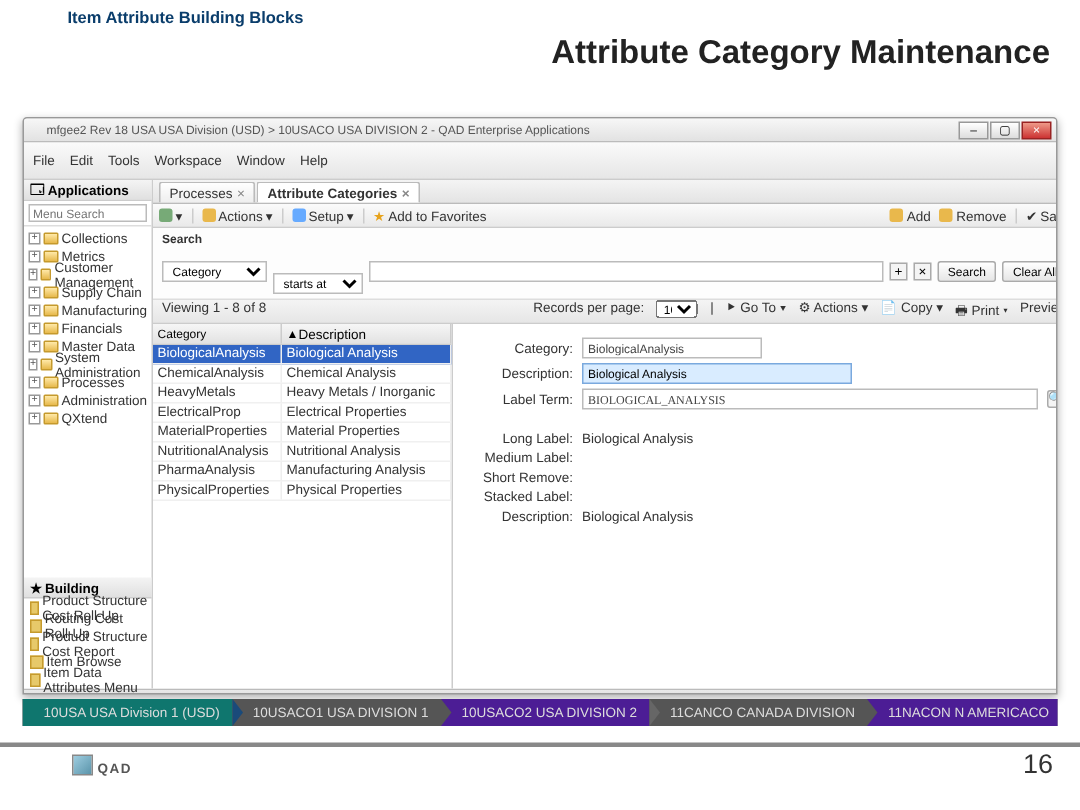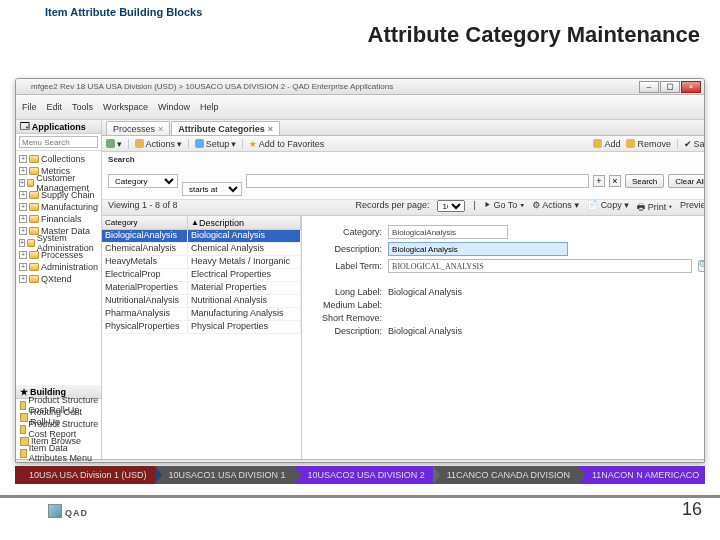--- a/index.html
+++ b/index.html
@@ -61,23 +61,23 @@
   .detail { flex:1; padding:6px 8px; font-size:8px; color:#333;}
   .drow { display:flex; align-items:center; margin:3px 0; gap:6px;}
   .drow .dlbl { width:72px; text-align:right; color:#333;}
   .drow input { height:14px; border:1px solid #bbb; padding:0 3px; font-size:8px;}
   .dcat{width:120px; color:#444;}
   .ddesc{width:180px; background:#d9ecff; border:1px solid #7aa9de !important;}
   .dterm{width:304px; color:#444;font-family:Liberation Serif, serif;}
   .drow .mag { width:12px; height:12px; border:1px solid #aaa; border-radius:2px; background:#f4f4f4; text-align:center; font-size:8px; line-height:10px;}
   .statusbar { height:14px; background:linear-gradient(#e8e8e8,#d6d6d6); border-top:1px solid #bbb;}
   .crumbs { position:absolute; left:15px; top:466px; width:690px; height:18px; display:flex; align-items:center; background:#5a5a5a; overflow:hidden; font-size:7px; color:#ddd;}
-  .crumbs .c { padding:0 8px 0 14px; height:100%; display:flex; align-items:center; white-space:nowrap; position:relative; background:#6d28d9;}
+  .crumbs .c { padding:0 8px 0 14px; height:100%; display:flex; align-items:center; white-space:nowrap; position:relative; background:#4c1d95;}
   .crumbs .c:nth-child(even){background:#555;}
-  .crumbs .c:first-child{background:#7f1d1d;}
+  .crumbs .c:first-child{background:#0f766e;}
   .crumbs .c::after{content:"";position:absolute;right:-7px;top:0;width:0;height:0;border-top:9px solid transparent;border-bottom:9px solid transparent;border-left:7px solid #666; z-index:1;}
   .crumbs .c:nth-child(even)::after{border-left-color:#555;}
   .crumbs .c:first-child::after{border-left-color:#1a4a7a;}
   .footer { position:absolute; left:0; bottom:16px; width:720px; height:34px; }
   .footer .bar { position:absolute; left:0; bottom:26px; width:720px; height:3px; background:#888;}
   .footer .logo { position:absolute; left:48px; bottom:4px; font-size:16px; font-weight:bold; color:#555; letter-spacing:1px;}
   .footer .logo .sq { display:inline-block; width:14px; height:14px; background:linear-gradient(135deg,#9ecde0,#5a94aa); border:1px solid #888; margin-right:3px; vertical-align:-2px;}
   .footer .pg { position:absolute; right:18px; bottom:4px; font-size:18px; color:#333;}
 </style>
 </head>
@@ -322,20 +322,24 @@
             </div>
           <div class="drow">
               <span class="dlbl">Medium Label:</span>
               <span></span>
             </div>
           <div class="drow">
               <span class="dlbl">Short Remove:</span>
               <span></span>
             </div>
           <div class="drow">
+              <span class="dlbl">Stacked Label:</span>
+              <span></span>
+            </div>
+          <div class="drow">
               <span class="dlbl">Description:</span>
               <span>Biological Analysis</span>
             </div>
         </div>
       </div>
     </div>
   </div>
   <div class="statusbar"></div>
 </div>
 

